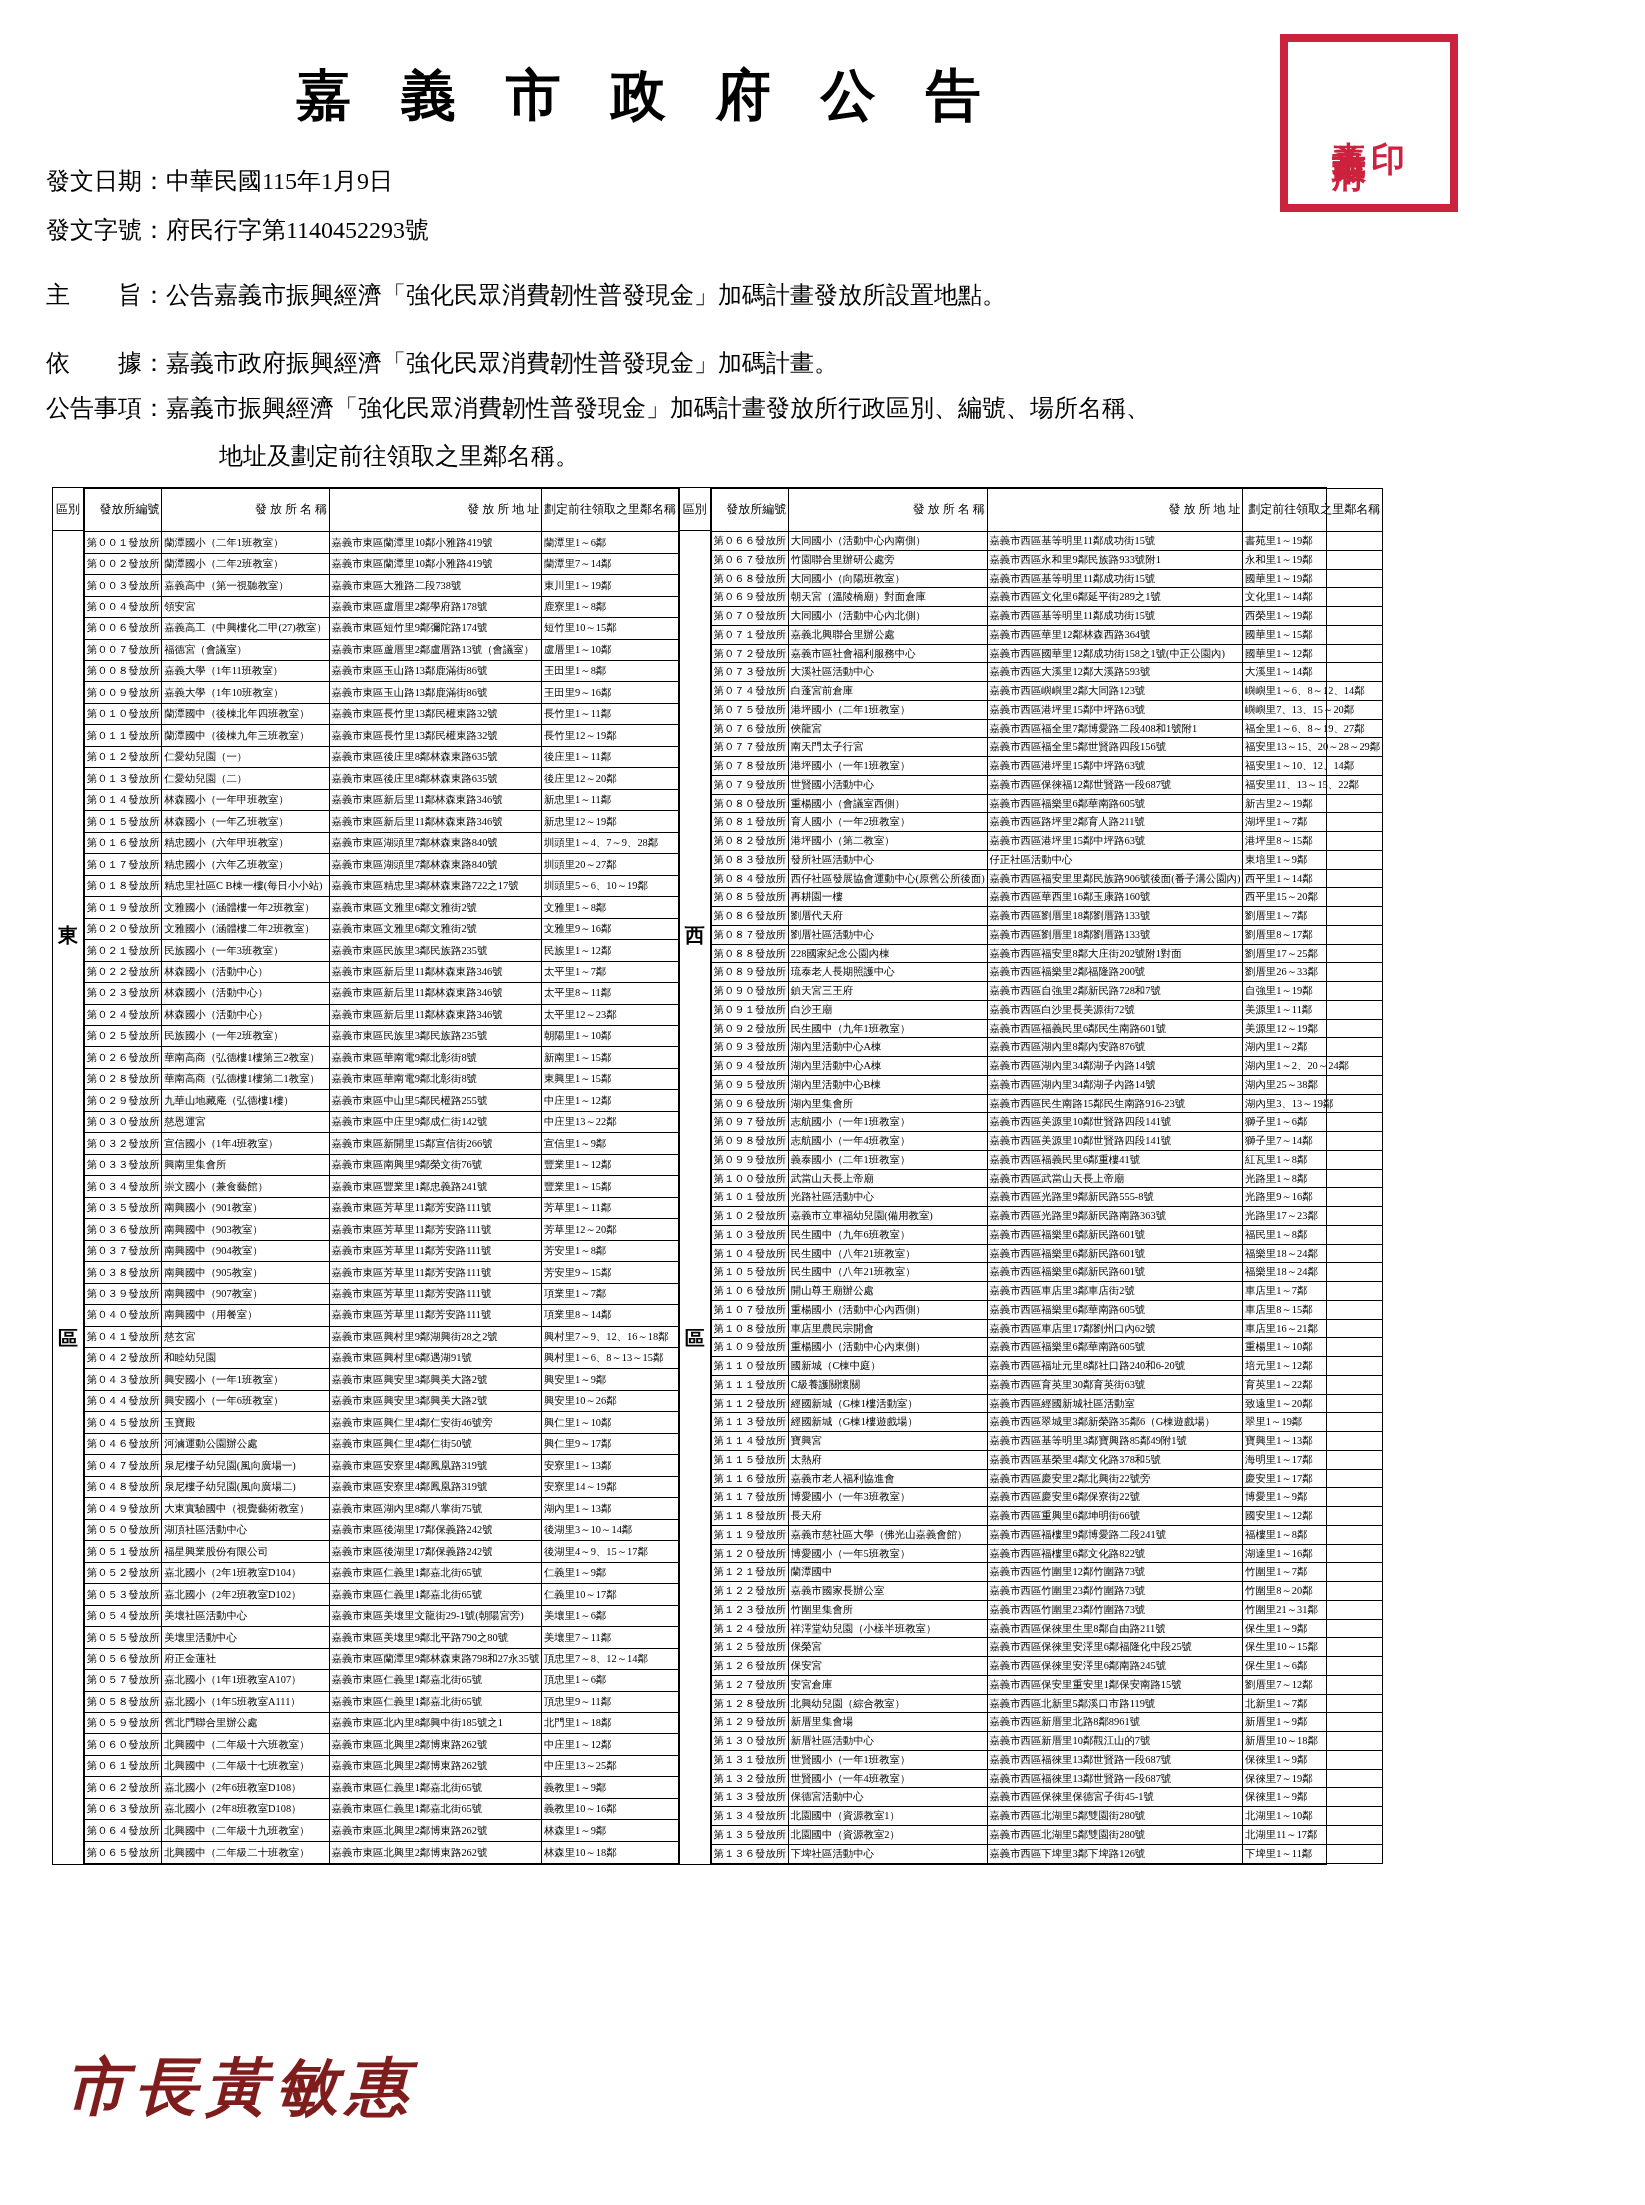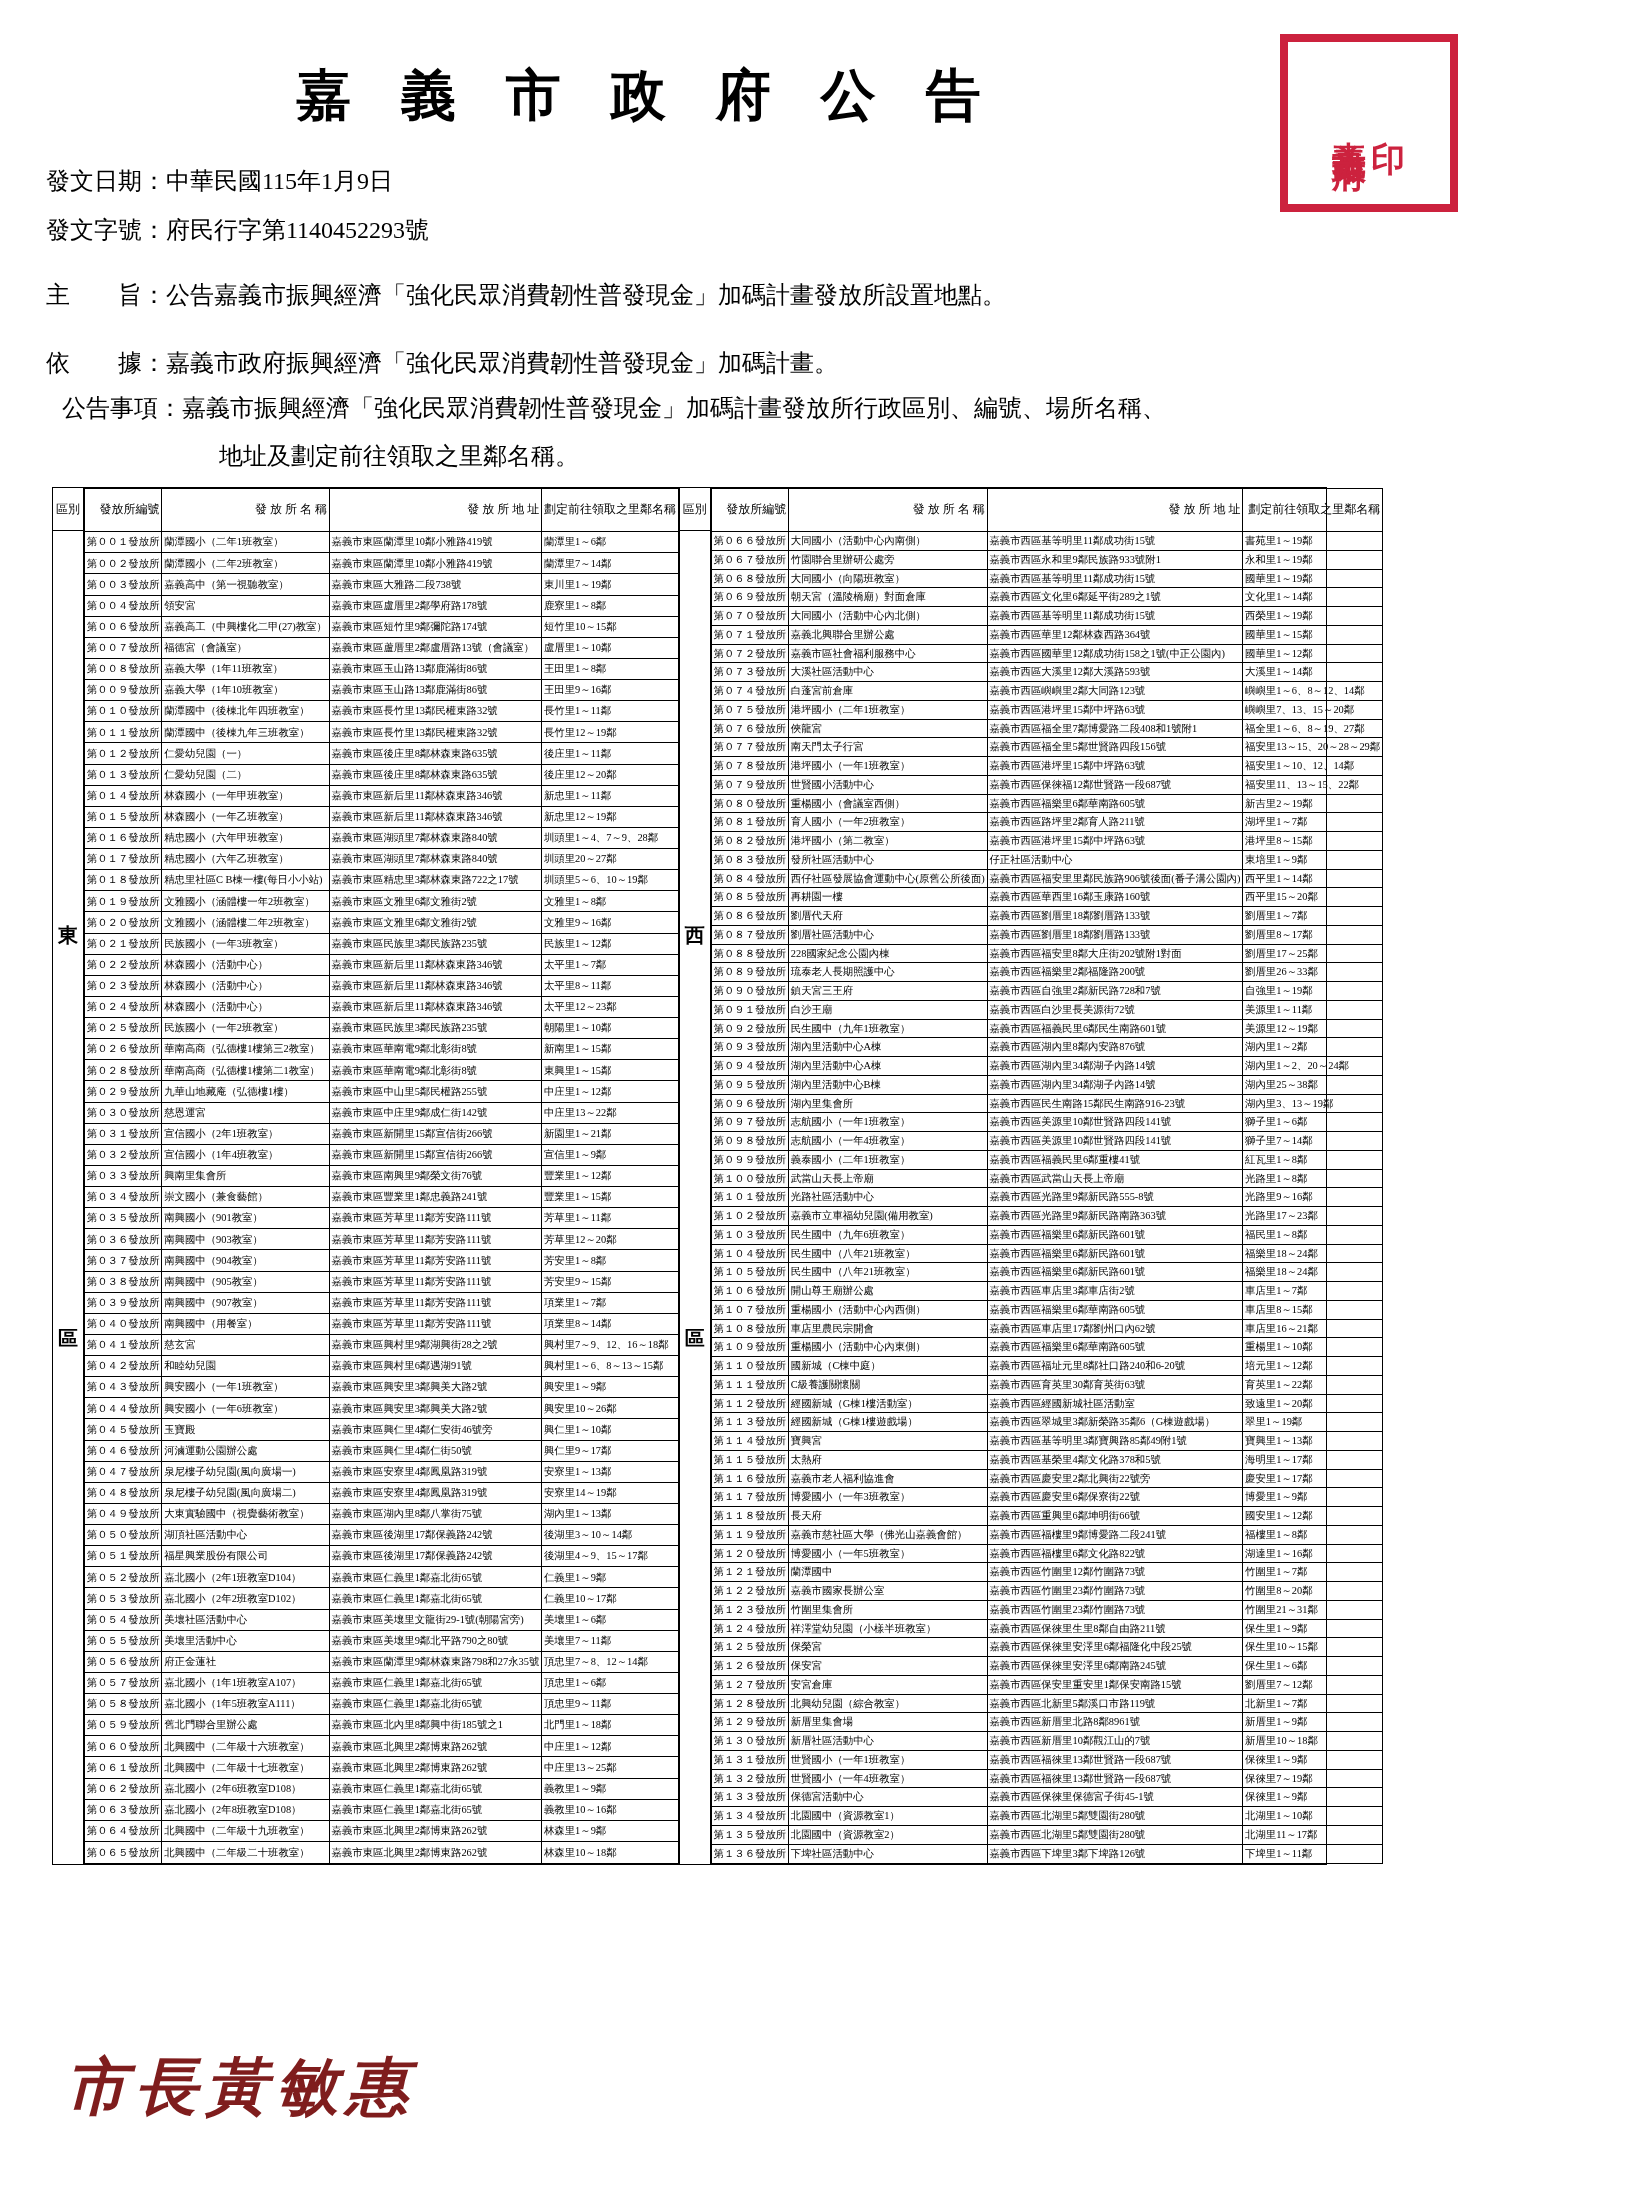--- a/index.html
+++ b/index.html
@@ -63,21 +63,21 @@
     position: absolute;
     left: 46px;
     font-size: 24px;
     line-height: 1.0;
     white-space: nowrap;
   }
   .m1 { top: 169px; }
   .m2 { top: 218px; }
   .m3 { top: 283px; }
   .m4 { top: 344px; margin-top: 7px; }
-  .m5 { top: 396px; margin-left: 16px; }
+  .m5 { top: 396px; }
   .m6 { top: 444px; left: 219px; }
   .lbl-plain {
     display: inline-block;
   }
 
   
   .tablewrap {
     position: absolute;
     top: 487px;
     left: 52px;
@@ -382,26 +382,20 @@
               <td class="c-addr">嘉義市東區中山里5鄰民權路255號</td>
               <td class="c-li">中庄里1～12鄰</td>
             </tr>
             <tr>
               <td class="c-no">第０３０發放所</td>
               <td class="c-name">慈恩運宮</td>
               <td class="c-addr">嘉義市東區中庄里9鄰成仁街142號</td>
               <td class="c-li">中庄里13～22鄰</td>
             </tr>
             <tr>
-              <td class="c-no">第０３１發放所</td>
-              <td class="c-name">宣信國小（2年1班教室）</td>
-              <td class="c-addr">嘉義市東區新開里15鄰宣信街266號</td>
-              <td class="c-li">新園里1～21鄰</td>
-            </tr>
-            <tr>
               <td class="c-no">第０３２發放所</td>
               <td class="c-name">宣信國小（1年4班教室）</td>
               <td class="c-addr">嘉義市東區新開里15鄰宣信街266號</td>
               <td class="c-li">宣信里1～9鄰</td>
             </tr>
             <tr>
               <td class="c-no">第０３３發放所</td>
               <td class="c-name">興南里集會所</td>
               <td class="c-addr">嘉義市東區南興里9鄰榮文街76號</td>
               <td class="c-li">豐業里1～12鄰</td>

